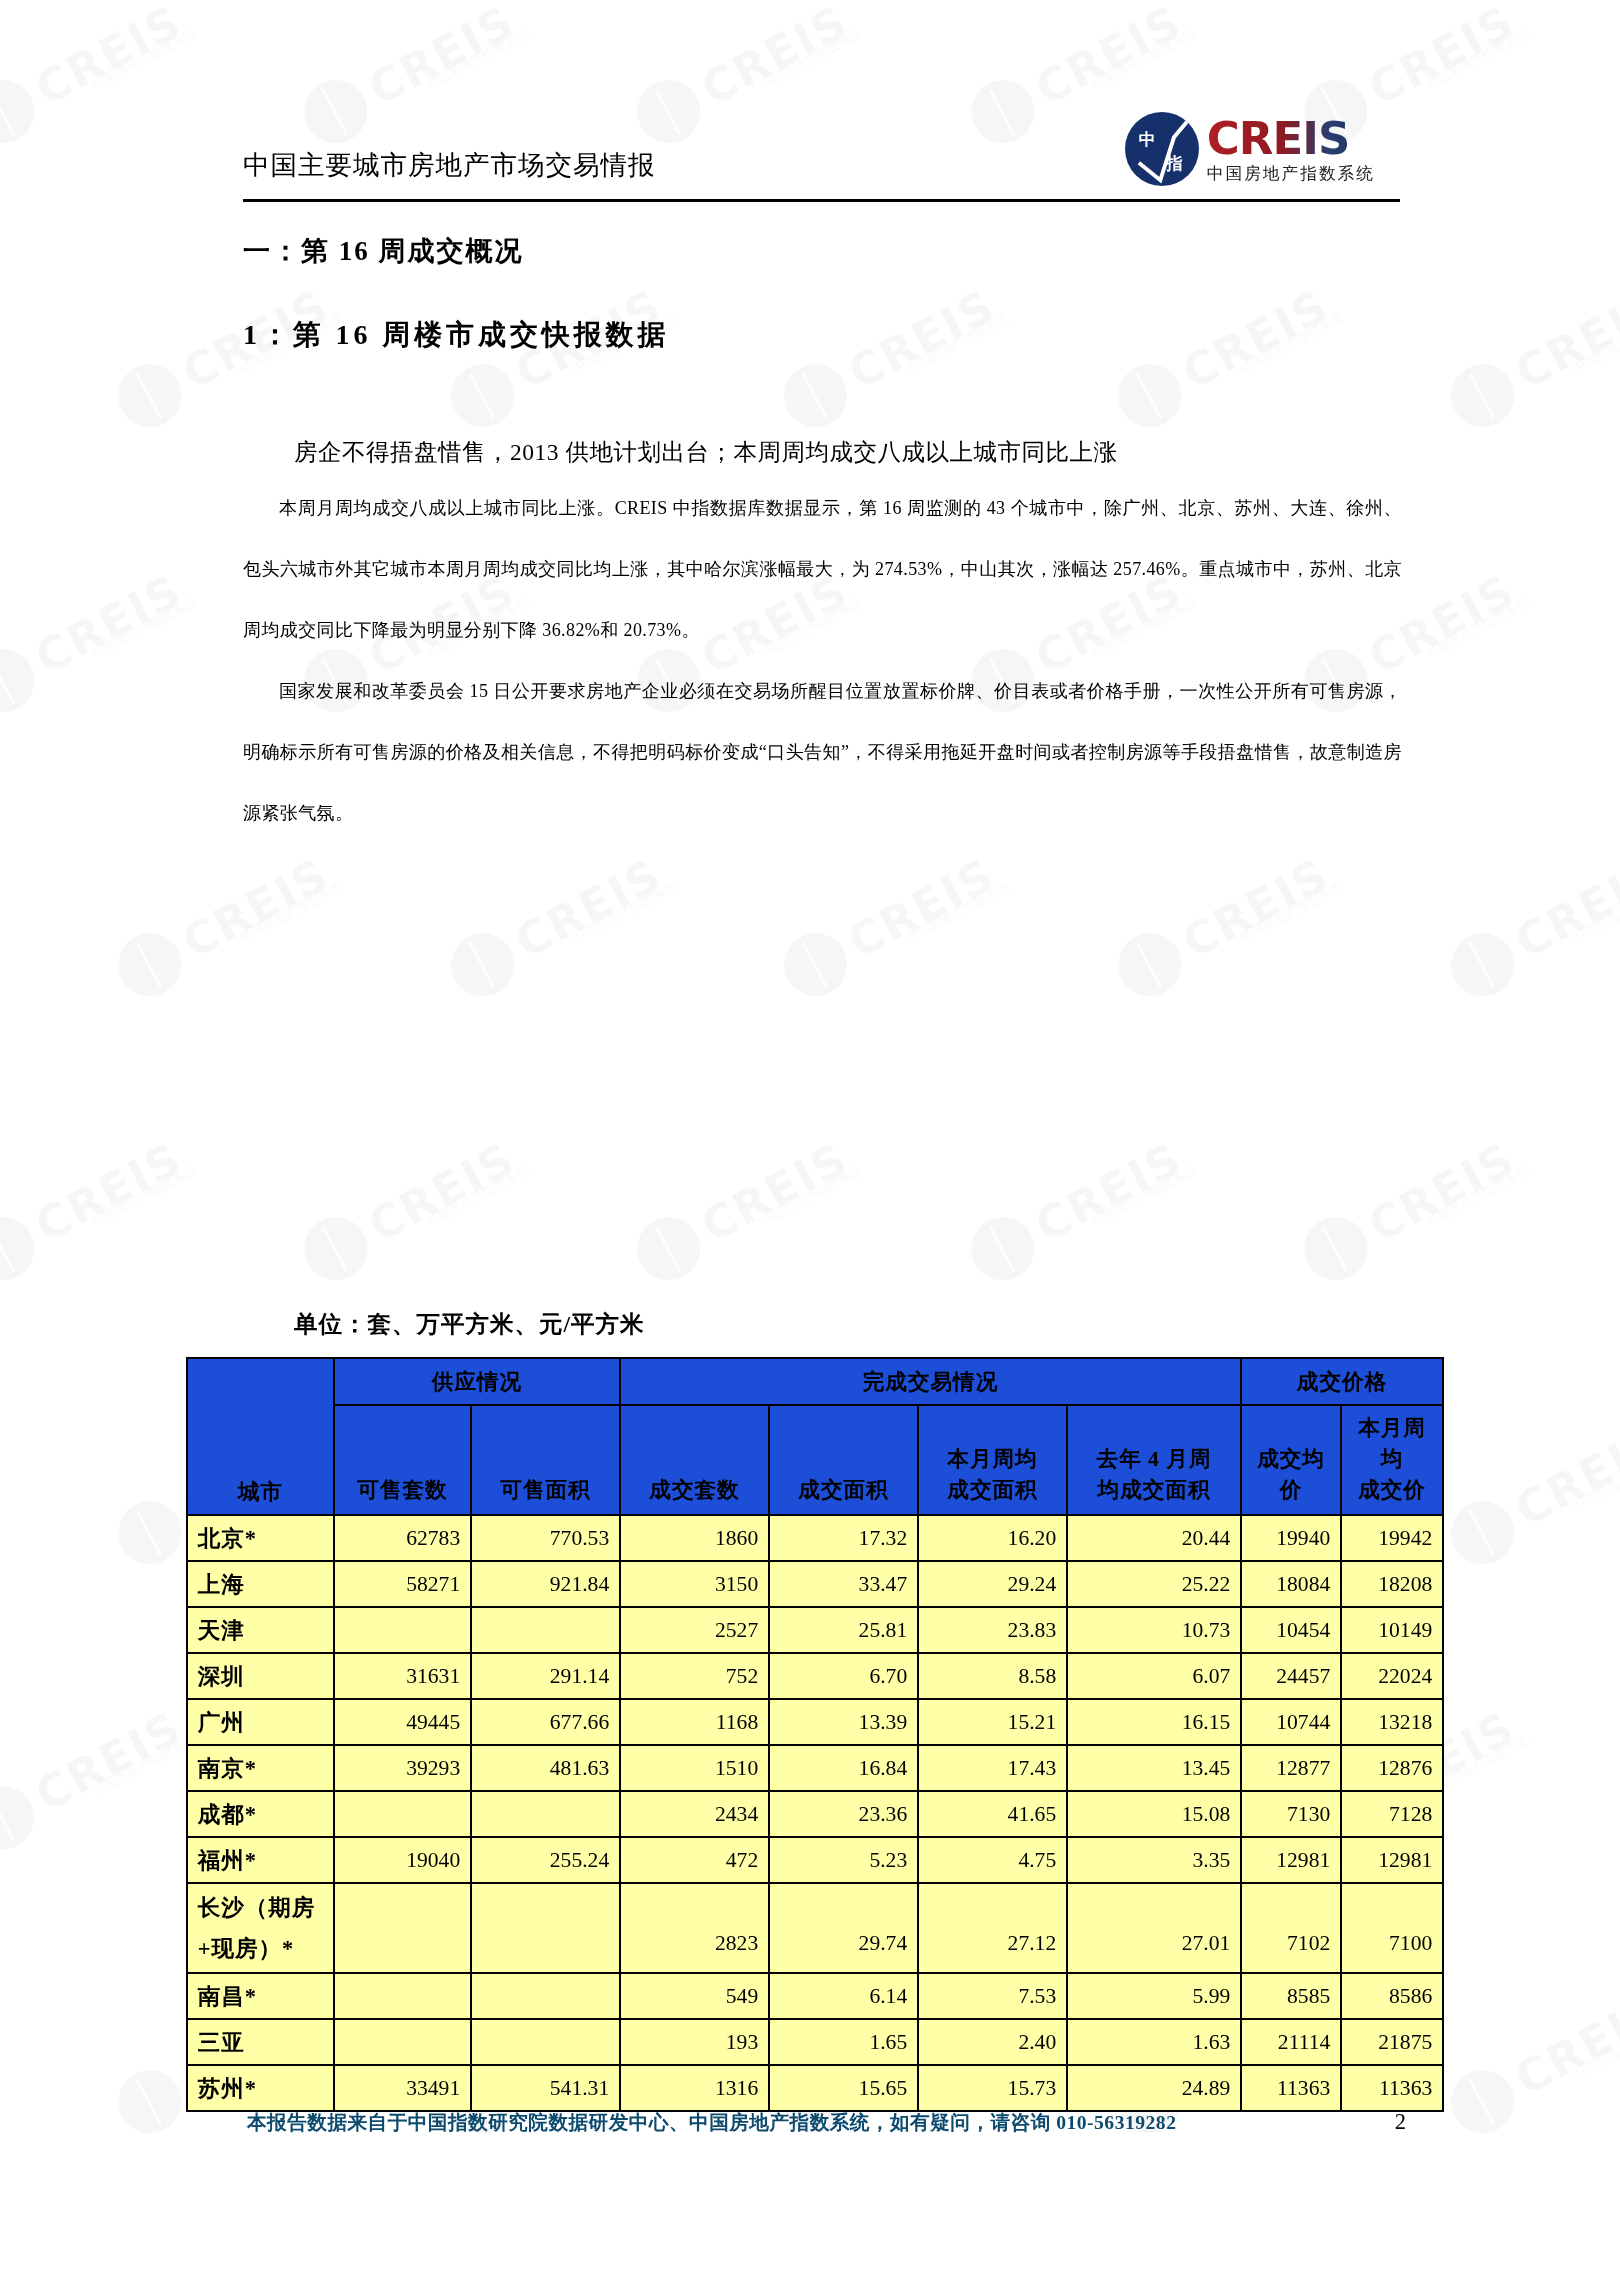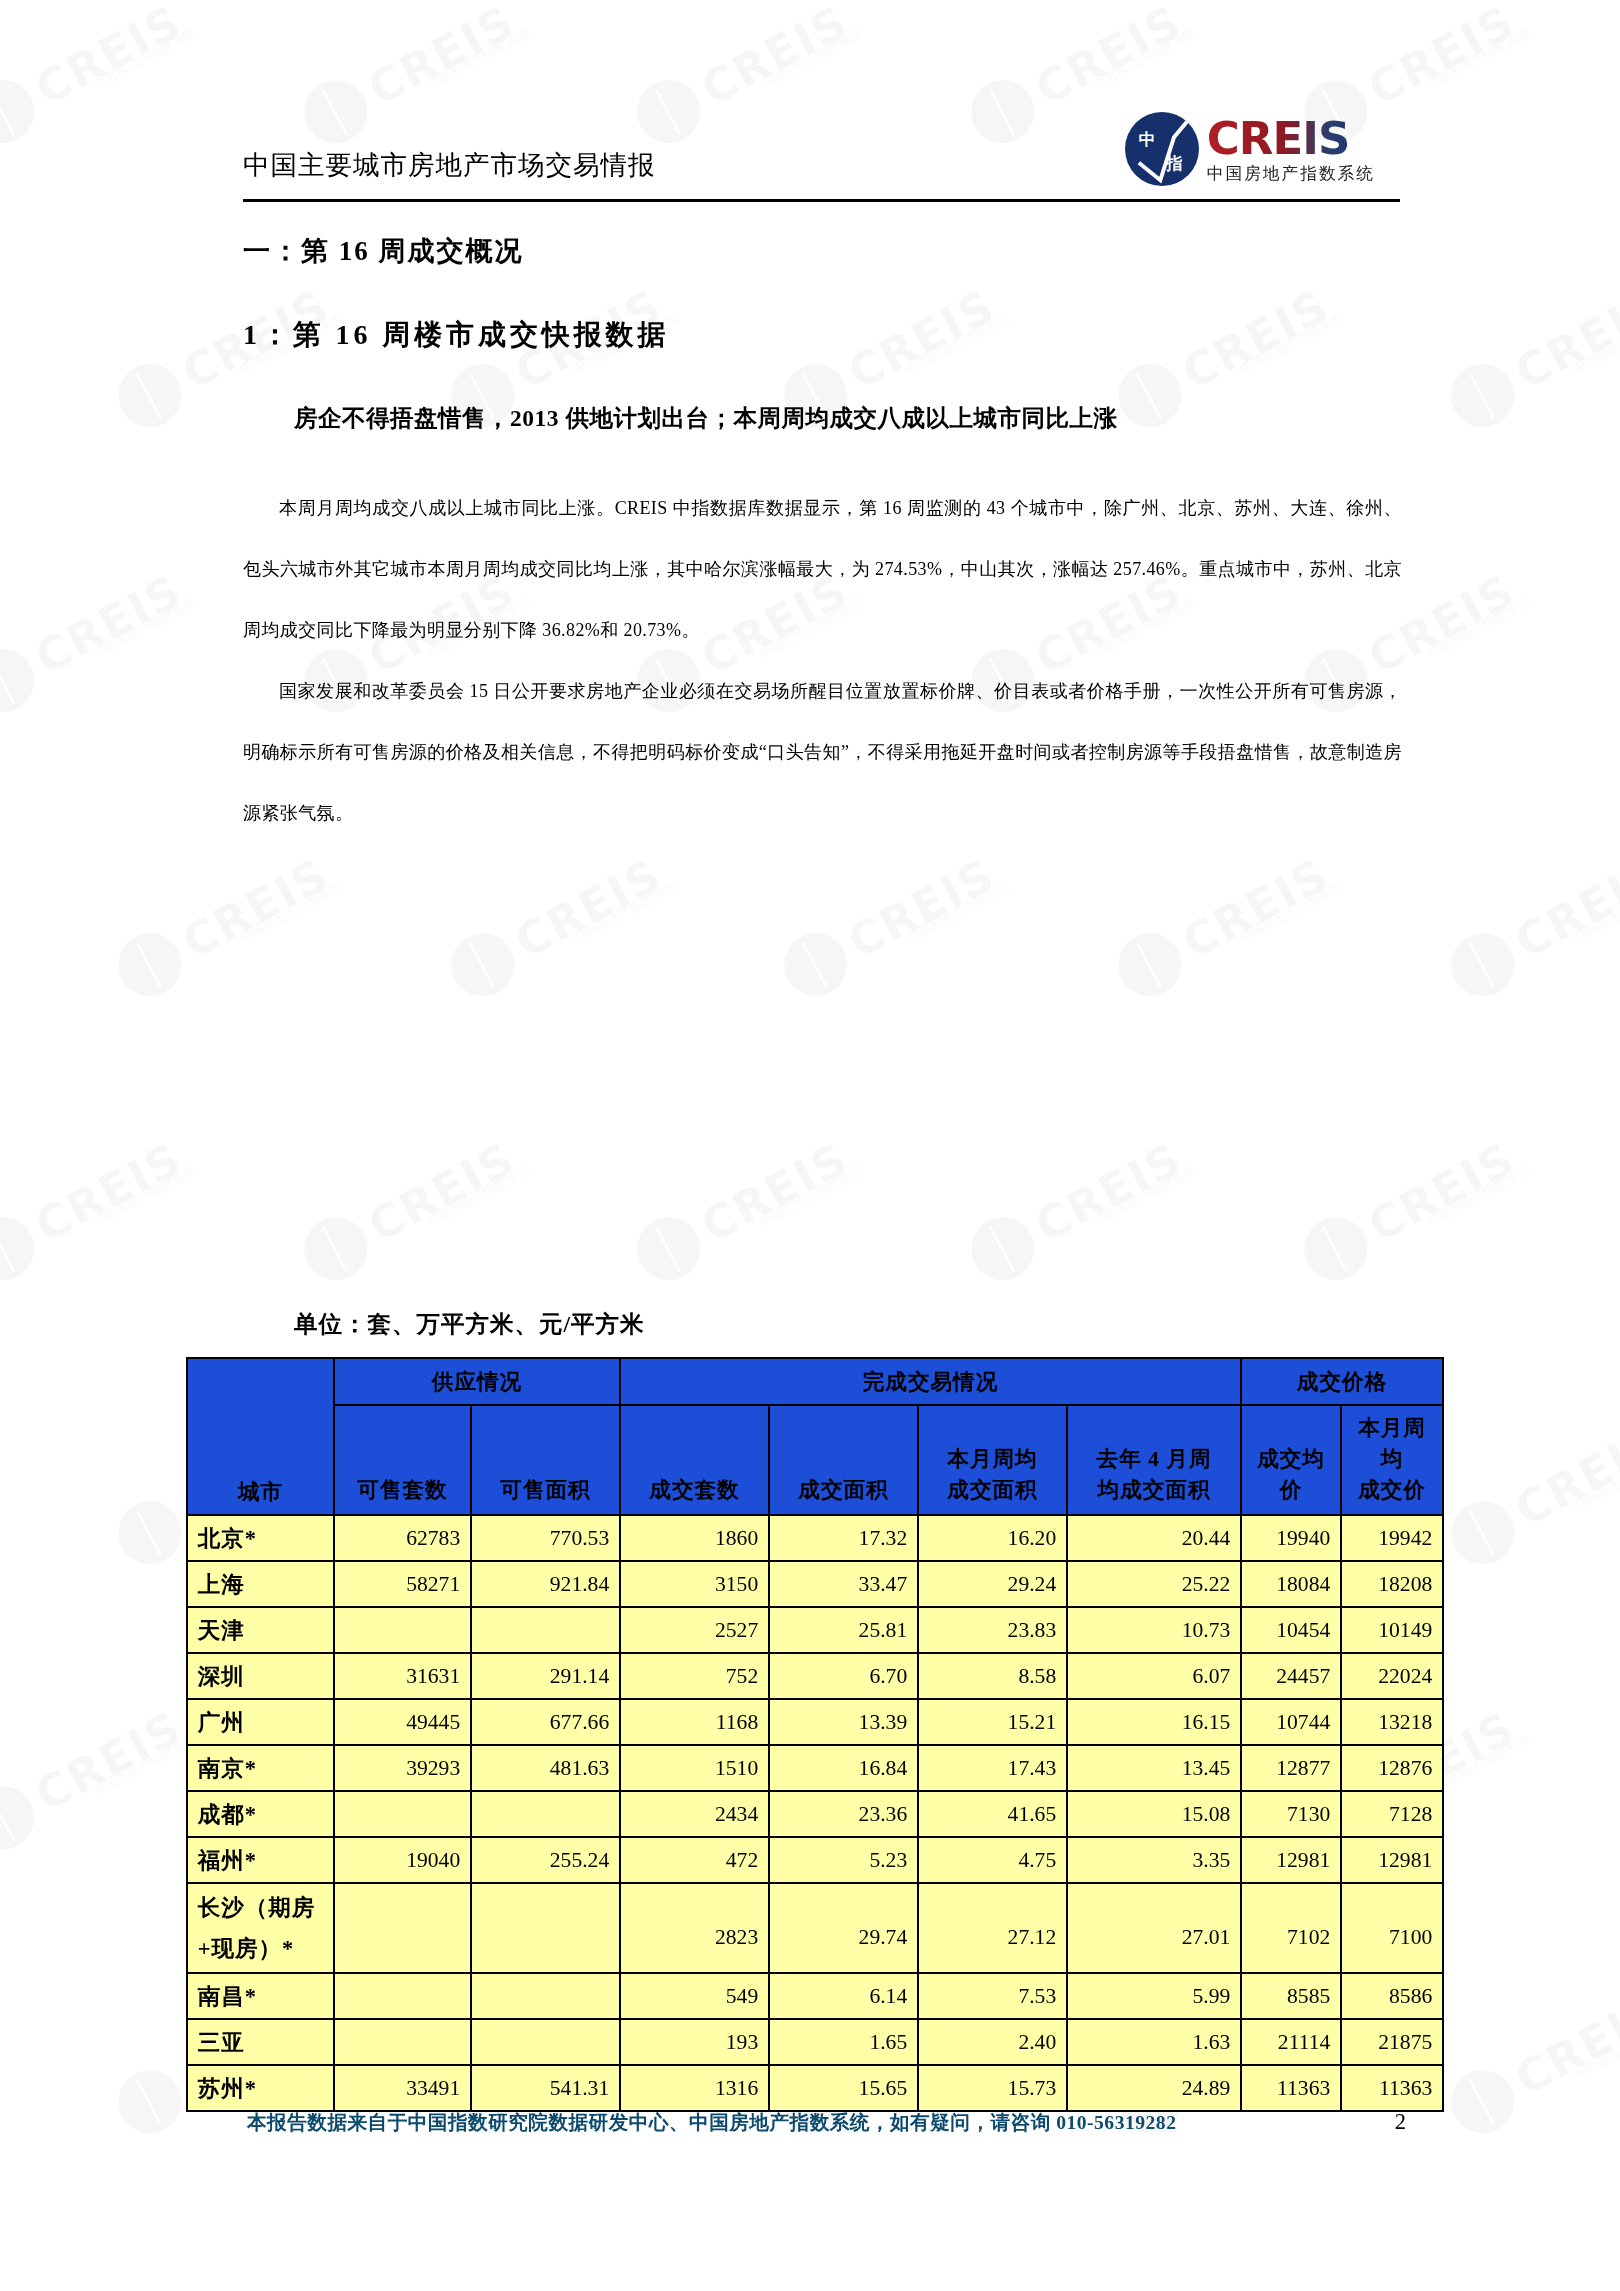--- a/index.html
+++ b/index.html
@@ -156,23 +156,23 @@
   .h2 {
     position: absolute;
     left: 243px; top: 316px;
     font-family: "Liberation Serif", serif;
     font-weight: 700;
     font-size: 28px;
     letter-spacing: 3.9px;
   }
   .subtitle {
     position: absolute;
-    left: 294px; top: 402px;
-    font-family: "Liberation Serif", serif;
-    font-weight: 700;
+    left: 294px; top: 436px;
+    font-family: "Liberation Serif", serif;
+    font-weight: 400;
     font-size: 23.5px;
     letter-spacing: 0.5px;
   }
 
   
   .body-block {
     position: absolute;
     left: 243px;
     top: 478px;
     width: 1159px;
@@ -234,21 +234,21 @@
   }
   table.data tbody td.num {
     text-align: right;
     font-size: 21.6px;
   }
   table.data tbody tr.tall td { height: 90px; }
   table.data tbody tr.tall td.city {
     vertical-align: middle;
     line-height: 41px;
   }
-  table.data tbody tr.tall td.num { vertical-align: bottom; padding-bottom: 22px; }
+  table.data tbody tr.tall td.num { vertical-align: bottom; padding-bottom: 16px; }
 
   .sub-2line { display:block; line-height: 31px; }
 
   
   .footer {
     position: absolute;
     left: 186px;
     top: 2109px;
     width: 1257px;
     display: flex;

